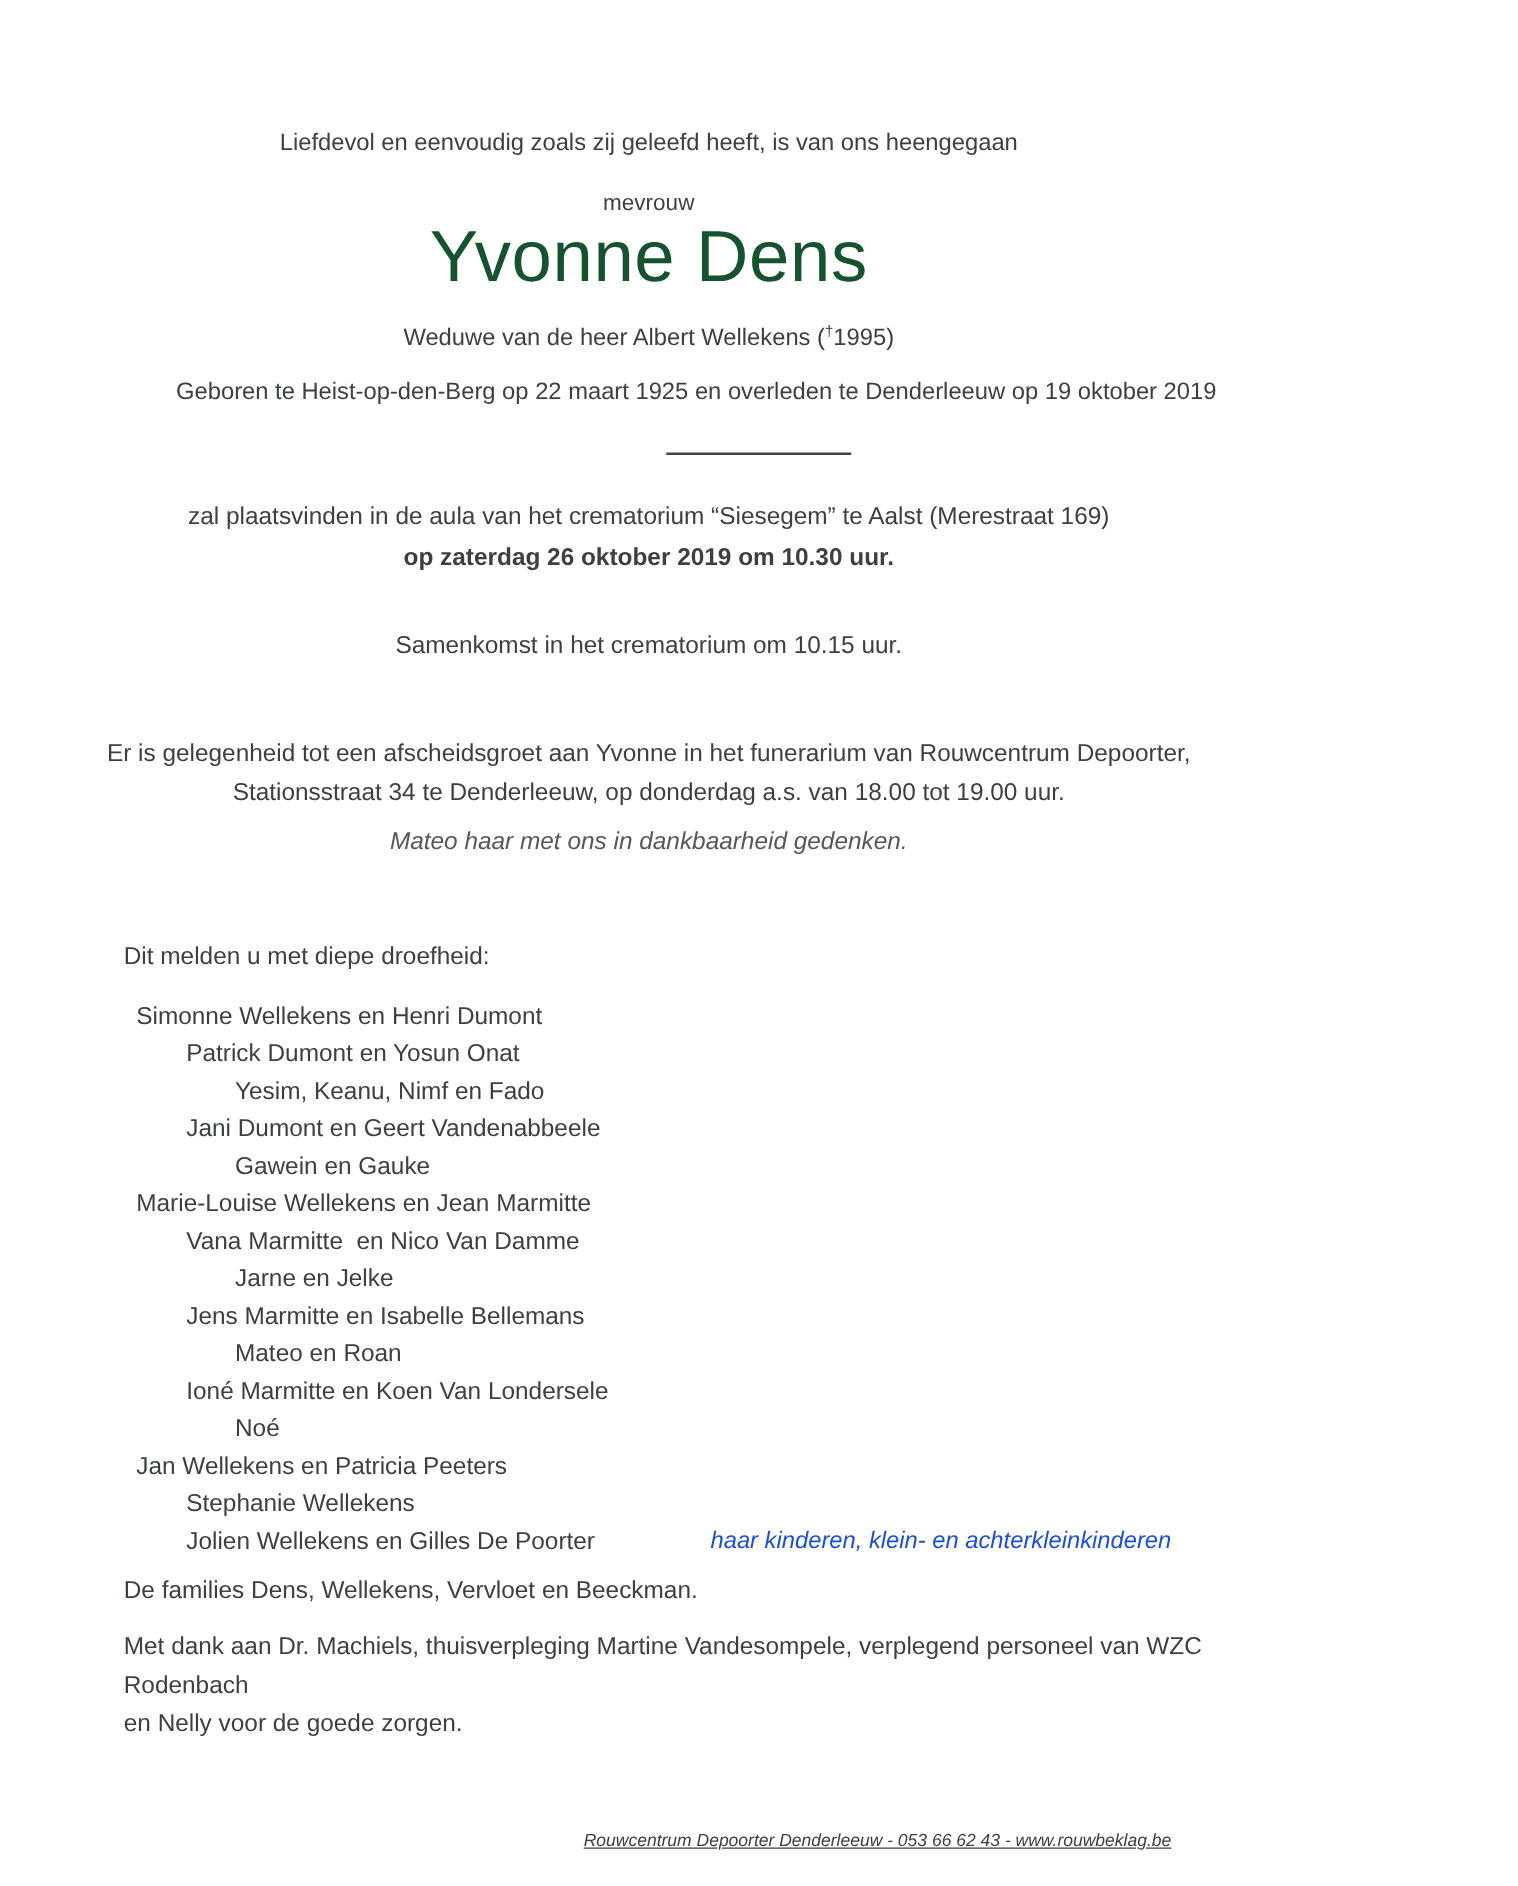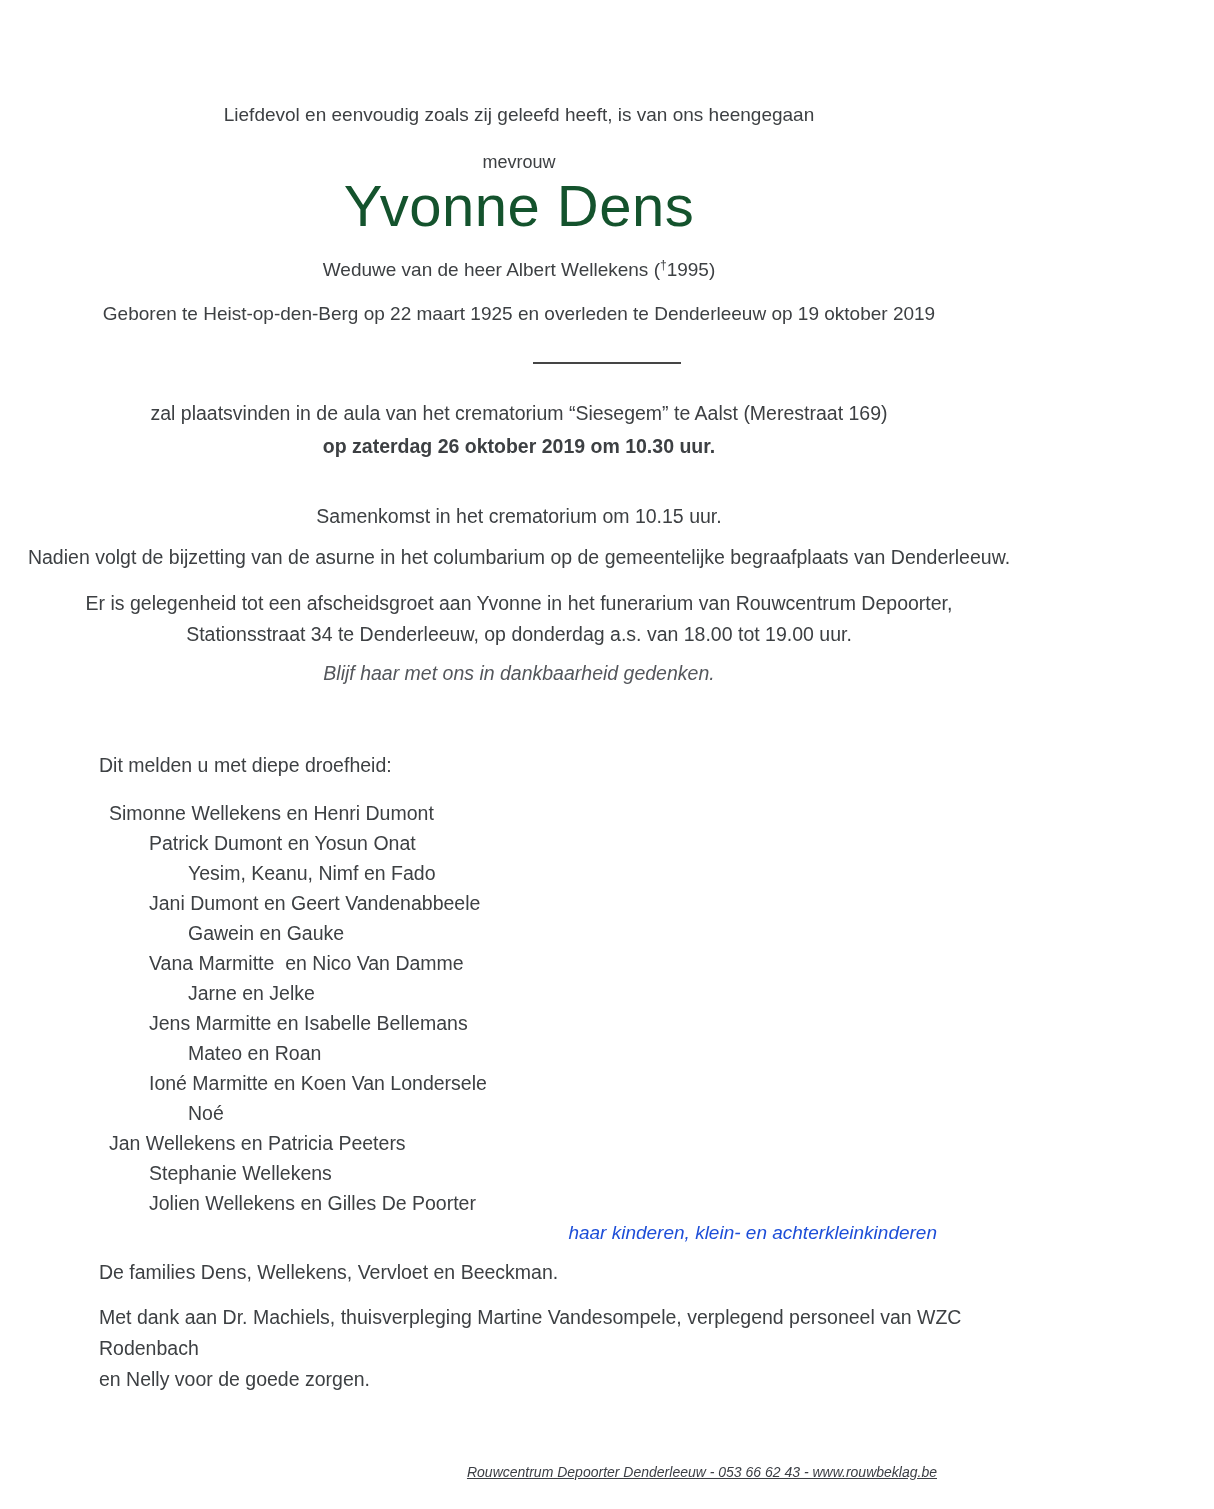--- a/index.html
+++ b/index.html
@@ -17,21 +17,21 @@
     position: absolute;
     left: 0;
     width: 100%;
     text-align: center;
   }
   .intro        { top: 104px; font-size: 19px; }
   .honorific    { top: 152px; font-size: 18px; }
   .deceased-name{ top: 172px; font-size: 58px; font-weight: 300; color: #14532d; letter-spacing: 0.5px; }
   .widow        { top: 258px; font-size: 19px; }
   .widow sup    { font-size: 12px; }
-  .life         { top: 303px; font-size: 19px; }
+  .life         { top: 303px; font-size: 19px; margin-left: 38px; }
   .divider {
     position: absolute;
     top: 362px;
     left: 533px;
     width: 148px;
     height: 0;
     border-top: 2px solid #454545;
   }
   .ceremony     { top: 397px; font-size: 19.5px; line-height: 33px; }
   .ceremony .bold { font-weight: bold; }
@@ -83,37 +83,37 @@
 
   <div class="divider"></div>
 
   <div class="center ceremony">
     <div>zal plaatsvinden in de aula van het crematorium “Siesegem” te Aalst (Merestraat 169)</div>
     <div class="bold">op zaterdag 26 oktober 2019 om 10.30 uur.</div>
   </div>
 
   <div class="center gathering">Samenkomst in het crematorium om 10.15 uur.</div>
 
-  <div class="center interment">Nadien volgt de bijzetting van de asurne in het columbarium op de gemeentelijke begraafplaats van Denderleeuw.</div>
 
   <div class="center farewell">
     <div>Er is gelegenheid tot een afscheidsgroet aan Yvonne in het funerarium van Rouwcentrum Depoorter,</div>
     <div>Stationsstraat 34 te Denderleeuw, op donderdag a.s. van 18.00 tot 19.00 uur.</div>
   </div>
 
-  <div class="center remembrance">Blijf haar met ons in dankbaarheid gedenken.</div>
+  <div class="center remembrance">Mateo haar met ons in dankbaarheid gedenken.</div>
 
   <div class="left-block family-heading">Dit melden u met diepe droefheid:</div>
 
   <div class="left-block family-list">
       <div class="member indent-0">Simonne Wellekens en Henri Dumont</div>
       <div class="member indent-1">Patrick Dumont en Yosun Onat</div>
       <div class="member indent-2">Yesim, Keanu, Nimf en Fado</div>
       <div class="member indent-1">Jani Dumont en Geert Vandenabbeele</div>
       <div class="member indent-2">Gawein en Gauke</div>
+      <div class="member indent-0">Marie-Louise Wellekens en Jean Marmitte</div>
       <div class="member indent-1">Vana Marmitte  en Nico Van Damme</div>
       <div class="member indent-2">Jarne en Jelke</div>
       <div class="member indent-1">Jens Marmitte en Isabelle Bellemans</div>
       <div class="member indent-2">Mateo en Roan</div>
       <div class="member indent-1">Ioné Marmitte en Koen Van Londersele</div>
       <div class="member indent-2">Noé</div>
       <div class="member indent-0">Jan Wellekens en Patricia Peeters</div>
       <div class="member indent-1">Stephanie Wellekens</div>
       <div class="member indent-1">Jolien Wellekens en Gilles De Poorter</div>
     </div>

